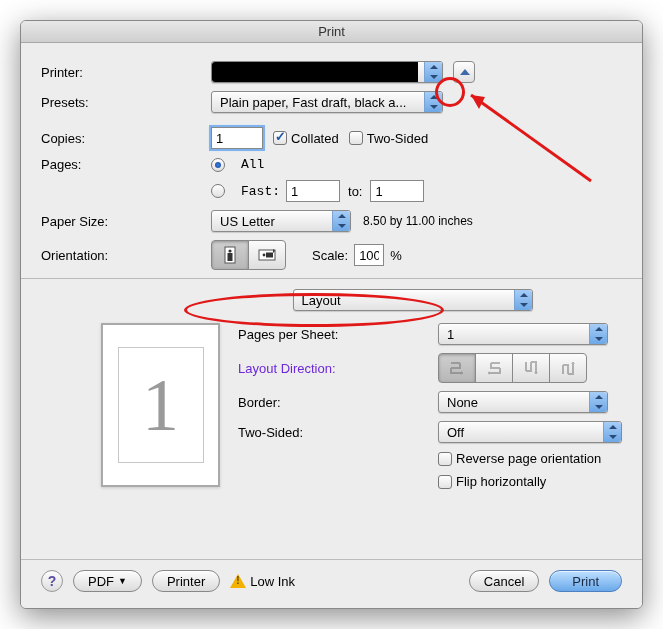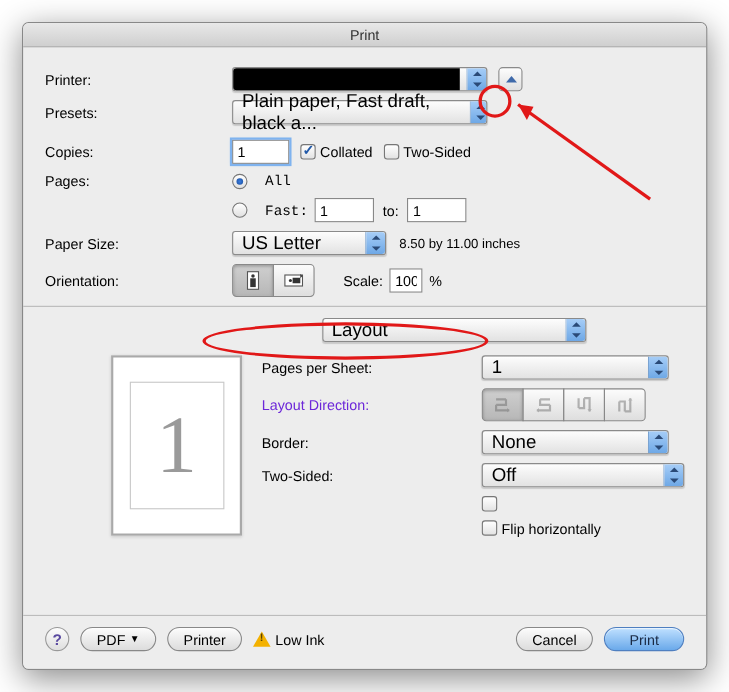--- a/index.html
+++ b/index.html
@@ -47,21 +47,21 @@
   .popup {
     display: inline-flex;
     align-items: center;
     justify-content: space-between;
     border: 1px solid #8a8a8a;
     border-radius: 3px;
     background: linear-gradient(#fdfdfd, #e2e2e2);
     box-shadow: 0 1px 0 rgba(255,255,255,0.6) inset, 0 1px 1px rgba(0,0,0,0.15);
     height: 22px;
     padding: 0 0 0 8px;
-    font-size: 17px;
+    font-size: 13px;
     position: relative;
   }
   .popup .arrows {
     width: 18px;
     height: 100%;
     background: linear-gradient(#a6cdf7, #6ea8e6);
     border-left: 1px solid #7aa3d1;
     border-top-right-radius: 3px;
     border-bottom-right-radius: 3px;
     position: relative;
@@ -101,21 +101,21 @@
     padding: 0 4px;
     font-size: 13px;
   }
   .textfield.focus {
     outline: 2px solid #7fb3ef;
     outline-offset: 0;
     box-shadow: 0 0 3px #7fb3ef;
   }
 
   .checkbox {
-    display:inline-flex; gap:4px;
+    display:inline-flex; align-items:center; gap:4px;
   }
   .checkbox .box {
     width:14px; height:14px; border:1px solid #777; border-radius:3px;
     background:linear-gradient(#fff,#e3e3e3);
     position:relative;
   }
   .checkbox.checked .box::after {
     content:"✓"; position:absolute; top:-3px; left:1px; font-size:13px; color:#2058a8; font-weight:bold;
   }
 
@@ -376,20 +376,21 @@
           <div class="popup" style="width:184px">
             <span>Off</span>
             <span class="arrows"></span>
           </div>
         </div>
 
         <div class="row">
           <div class="label"></div>
           <span class="checkbox">
             <span class="box"></span>
+            <span>Reverse page orientation</span>
           </span>
         </div>
         <div class="row">
           <div class="label"></div>
           <span class="checkbox">
             <span class="box"></span>
             <span>Flip horizontally</span>
           </span>
         </div>
       </div>

